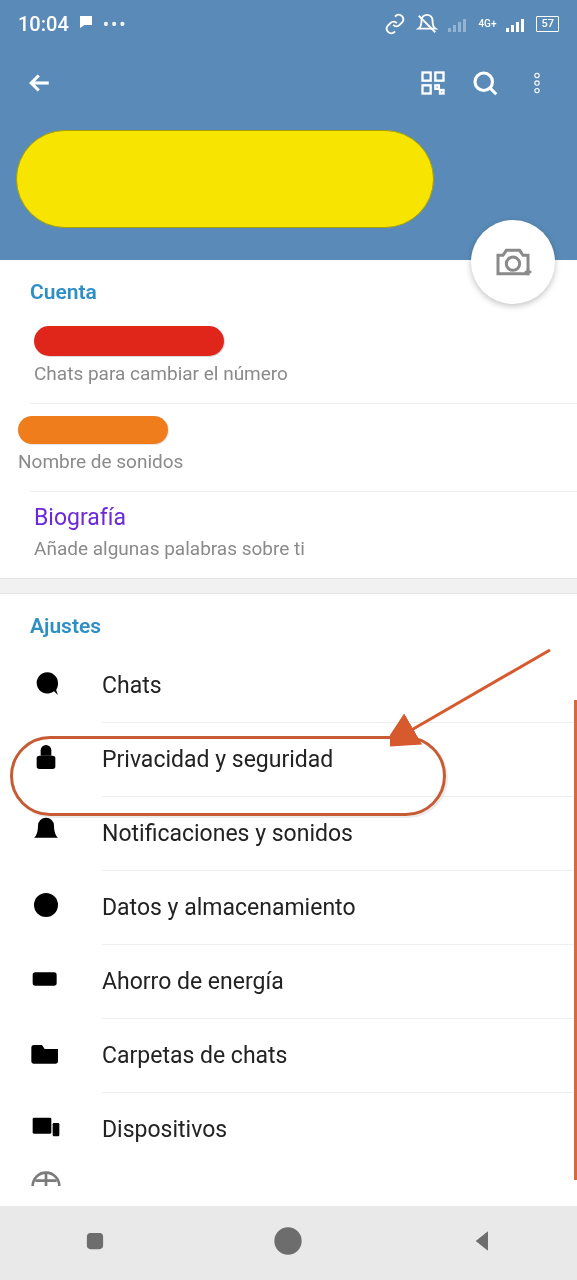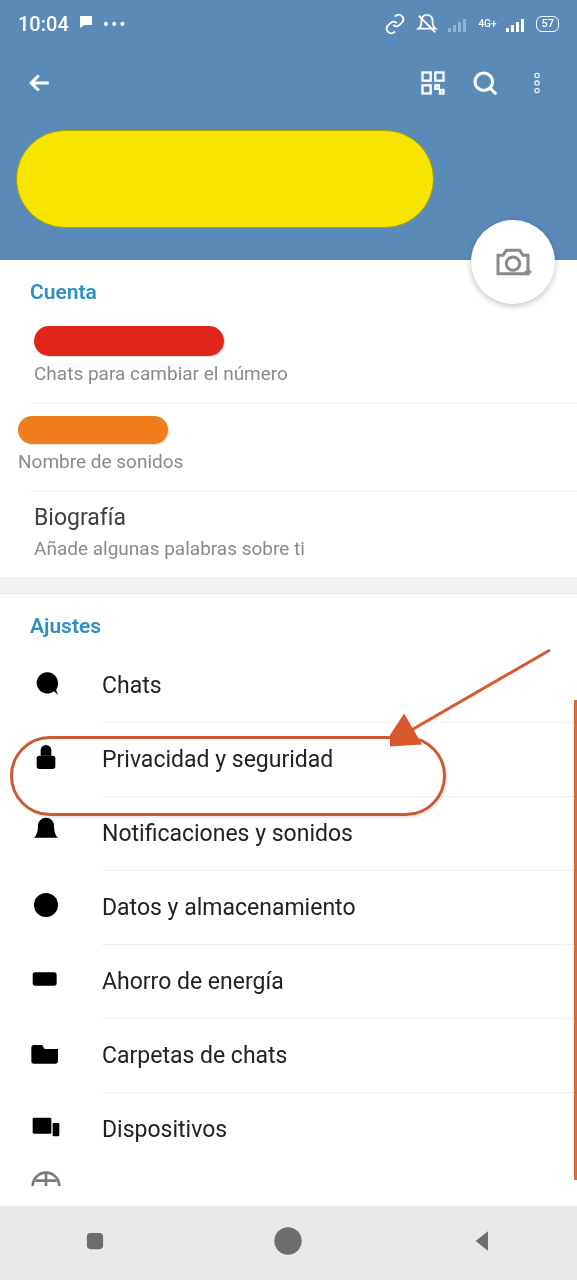--- a/index.html
+++ b/index.html
@@ -4,41 +4,41 @@
 <style>
   * { margin: 0; padding: 0; box-sizing: border-box; }
   html, body { width: 577px; height: 1280px; font-family: -apple-system, Roboto, "Helvetica Neue", Arial, sans-serif; background: #fff; color: #222; overflow: hidden; position: relative; }
 
   
   .status-bar { height: 48px; background: #5a8bb8; display: flex; align-items: center; justify-content: space-between; padding: 0 18px; color: #fff; font-size: 20px; font-weight: 500; gap: 25px; }
   .status-left { display: flex; align-items: center; gap: 8px; }
   .dots3 { letter-spacing: 2px; font-size: 18px; opacity: .9; }
   .status-right { display: flex; align-items: center; gap: 10px; }
   .status-right svg { display:block; }
-  .battery-pill { border:1.5px solid #fff; border-radius:6px; padding:0 4px; font-size:11px; line-height:14px; display:inline-flex; align-items:flex-end; }
+  .battery-pill { border:1.5px solid #fff; border-radius:1px; padding:0 4px; font-size:11px; line-height:14px; display:inline-flex; align-items:flex-end; }
 
   
   .app-bar { height: 70px; background: #5a8bb8; display: flex; align-items: center; padding: 0 14px; }
   .app-bar .spacer { flex: 1; }
   .icon-btn { width: 52px; height: 52px; display:flex; align-items:center; justify-content:center; }
   .icon-btn svg { stroke:#fff; fill:none; }
 
   
   .header-area { background:#5a8bb8; height: 142px; position: relative; padding: 12px 16px 0 16px; }
   .yellow-redact { width: 418px; height: 98px; background:#f7e400; border-radius: 50px; border:1px solid #a8a100; }
 
   
   .camera-fab { position:absolute; right:22px; top:220px; width:84px; height:84px; border-radius:50%; background:#fff; box-shadow:0 2px 6px rgba(0,0,0,.25); display:flex; align-items:center; justify-content:center; z-index:5; }
   .camera-fab svg { stroke:#8a8a8a; }
 
   
   .section { background:#fff; }
   .section-title { color:#2e8fc7; font-size:21px; font-weight:600; padding:20px 24px 10px 30px; }
   .row { padding:12px 30px 18px 34px; }
-  .row .primary { font-size:23px; color:#404040; margin-bottom:6px; }
+  .row .primary { font-size:23px; color:#6d28d9; margin-bottom:6px; }
   .row .secondary { font-size:19px; color:#8a8a8a; }
   .red-redact { width:190px; height:30px; background:#e0261b; border-radius:18px; margin-bottom:6px; box-shadow:1px 1px 0 rgba(0,0,0,.15);}
   .orange-redact { width:150px; height:28px; background:#f07d1c; border-radius:16px; margin-bottom:6px; box-shadow:1px 1px 0 rgba(0,0,0,.1);}
   .gap-strip { height:16px; background:#f1f1f1; border-top:1px solid #e6e6e6; border-bottom:1px solid #e6e6e6;}
 
   
   .settings-list .item { display:flex; align-items:center; height:74px; padding-left:30px;text-align:right;}
   .settings-list .item .icon-cell{ width:72px; display:flex; align-items:center;}
   .settings-list .item .label-cell{ flex:1; display:flex; align-items:center; height:100%; }
   .settings-list .item:not(:first-child) .label-cell{ border-top:1px solid #eee;}

